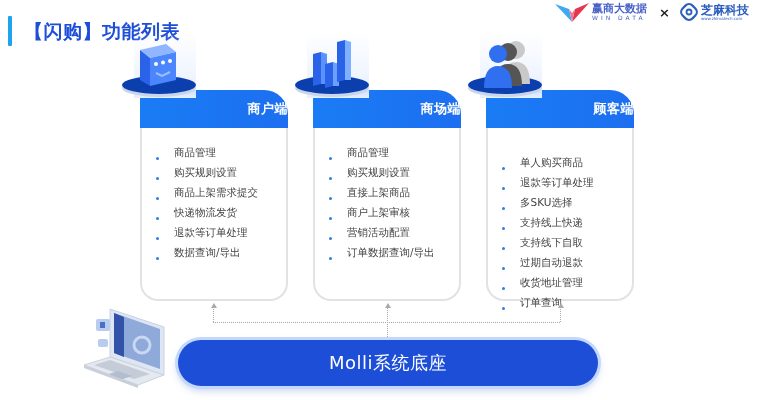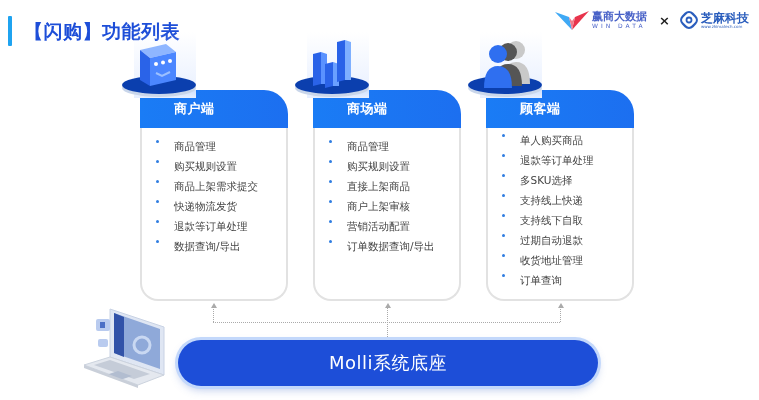--- a/index.html
+++ b/index.html
@@ -2,36 +2,36 @@
 <html><head>
 <meta charset="utf-8">
 <style>
   * { box-sizing: border-box; margin: 0; padding: 0; }
   html, body { width: 759px; height: 400px; background: #ffffff; overflow: hidden; }
   body { position: relative; font-family: "DejaVu Sans", "Liberation Sans", sans-serif; color: #333; }
 
   .title-bar { position: absolute; left: 8px; top: 16px; width: 4px; height: 30px; background: #1fa3f0; border-radius: 1px; }
   .page-title { position: absolute; left: 24px; top: 19px; font-size: 19px; font-weight: bold; color: #1d4ed8; letter-spacing: 0.5px; }
 
-  .logos { position: absolute; left: 555px; top: 0; height: 24px; display: flex; align-items: center; margin-top: 8px; }
+  .logos { position: absolute; left: 555px; top: 0; height: 24px; display: flex; align-items: center; }
   .logo-win-mark { width: 34px; height: 22px; position: relative; }
   .logo-win-text { margin-left: 3px; display: flex; flex-direction: column; line-height: 1; }
   .logo-win-cn { font-size: 11px; color: #4a63c8; font-weight: bold; }
   .logo-win-en { font-size: 6px; color: #4a63c8; letter-spacing: 3px; margin-top: 1px; }
   .logo-x { margin-left: 12px; font-size: 13px; font-weight: bold; color: #222; }
   .logo-zm-mark { margin-left: 10px; width: 18px; height: 18px; }
   .logo-zm-text { margin-left: 3px; display: flex; flex-direction: column; line-height: 1; }
   .logo-zm-cn { font-size: 12px; color: #2b5ebd; font-weight: bold; }
   .logo-zm-en { font-size: 4px; color: #2b5ebd; margin-top: 1px; }
 
   .card { position: absolute; top: 90px; width: 148px; }
-  .card-head { position: relative; height: 38px; background: linear-gradient(90deg, #1a7cf5 0%, #1c6ff0 100%); border-radius: 0 24px 0 0; display: flex; align-items: center; justify-content: flex-start; padding-left: 34px; }
+  .card-head { position: relative; height: 38px; background: linear-gradient(90deg, #1a7cf5 0%, #1c6ff0 100%); border-radius: 0 24px 0 0; display: flex; align-items: center; justify-content: flex-end; padding-left: 34px; }
   .card-head-label { color: #fff; font-size: 13px; font-weight: bold; letter-spacing: 0.5px; }
   .card-body { border: 2px solid #e2e2e2; border-top: none; border-radius: 0 0 18px 18px; background: #fff; padding: 12px 0 0 14px; height: 173px; }
-  .card-body li { list-style: none; font-size: 10.5px; color: #444; height: 20px; display: flex; align-items: flex-start; }
+  .card-body li { list-style: none; font-size: 10.5px; color: #444; height: 20px; display: flex; align-items: flex-end; }
   .card-body li .dot { width: 3px; height: 3px; border-radius: 50%; background: #2f7de1; margin-right: 15px; flex-shrink: 0; }
 
   .icon-wrap { position: absolute; width: 86px; height: 68px; top: -58px; left: -18px; }
   .icon-bg { position: absolute; left: 12px; top: 0; width: 62px; height: 66px; background: linear-gradient(180deg, rgba(234,240,252,0) 0%, #e7efff 100%); }
   .icon-disk { position: absolute; left: 0; top: 44px; width: 74px; height: 18px; border-radius: 50%; background: #0b3fae; box-shadow: 0 3px 0 #c9d6ea; }
 
   .connector-h { position: absolute; left: 213px; top: 322px; width: 347px; border-top: 1.5px dotted #aaa; }
   .connector-v { position: absolute; width: 0; border-left: 1.5px dotted #aaa; }
   .arrow-up { position: absolute; width: 0; height: 0; border-left: 3px solid transparent; border-right: 3px solid transparent; border-bottom: 5px solid #aaa; }
 
@@ -169,21 +169,21 @@
         <circle cx="36" cy="12" r="9" fill="#c9c9c9"></circle>
         <path d="M22,46 Q22,24 36,24 Q50,24 50,46 Z" fill="#c9c9c9"></path>
         <circle cx="28" cy="14" r="9" fill="#555"></circle>
         <path d="M14,48 Q14,26 28,26 Q42,26 42,48 Z" fill="#555"></path>
         <circle cx="18" cy="16" r="9" fill="#2f6ff0"></circle>
         <path d="M4,50 Q4,28 18,28 Q32,28 32,50 Z" fill="#2f6ff0"></path>
       </svg>
     </div>
     <span class="card-head-label">顾客端</span>
   </div>
-  <ul class="card-body" style="padding-top:6px;">
+  <ul class="card-body" style="padding-top:22px;">
     <li>
         <span class="dot"></span>
         <span>单人购买商品</span>
       </li>
     <li>
         <span class="dot"></span>
         <span>退款等订单处理</span>
       </li>
     <li>
         <span class="dot"></span>

